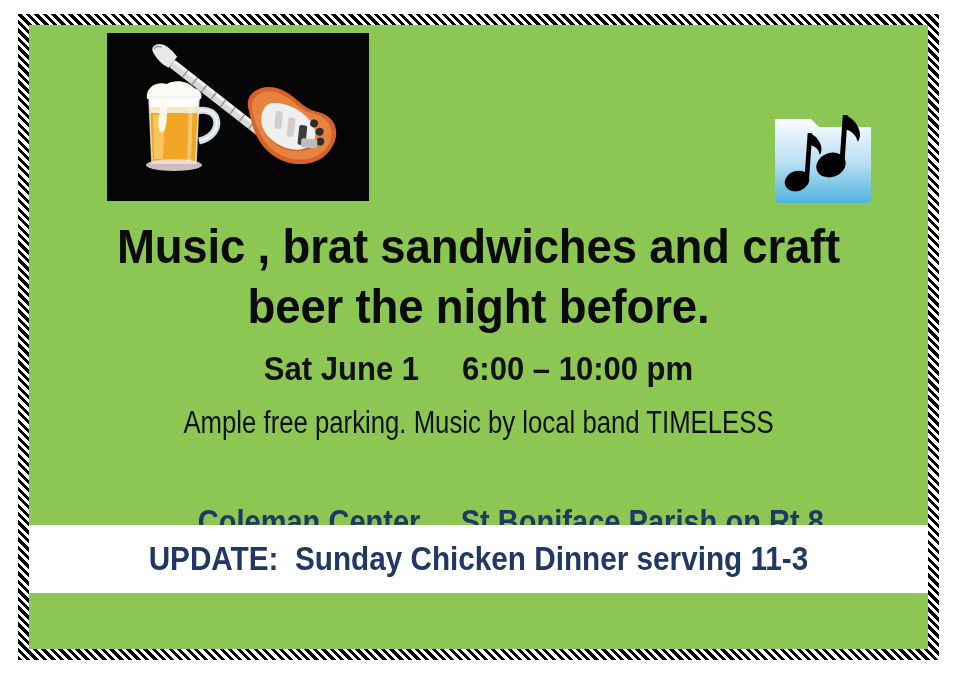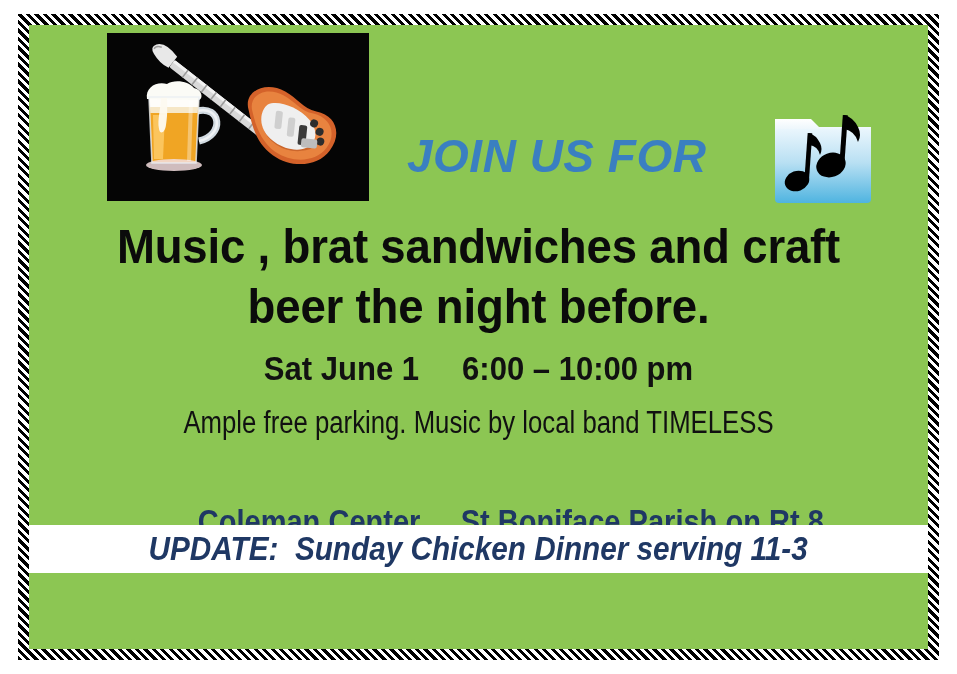--- a/index.html
+++ b/index.html
@@ -162,26 +162,25 @@
     transform: scaleX(0.88);
     transform-origin: center top;
   }
 
   
   .update-band {
     position: absolute;
     left: 0;
     top: 500px;
     width: 100%;
-    height: 48px;
+    height: 68px;
     background: #ffffff;
     display: flex;
     align-items: center;
     justify-content: center;
-    font-style: italic;
   }
   .update-text {
     font-family: "Liberation Sans", sans-serif;
     font-weight: bold;
     font-size: 33px;
     color: #1f3864;
     white-space: pre;
     transform: scaleX(0.9);
   }
 </style>
@@ -248,21 +247,20 @@
               <path d="M20 8 C20 20, 16 30, 18 40 C19 46, 24 44, 25 36 C27 24, 26 14, 26 8 Z" fill="#fdfaf0" opacity="0.95"></path>
 
               <ellipse cx="33" cy="76" rx="28" ry="6" fill="#f3ddde" opacity="0.85"></ellipse>
 
               <path d="M48 12 L52 12 L50 72 L46 72 Z" fill="#ffffff" opacity="0.35"></path>
               <path d="M8 8 L58 8 L55 74 L11 74 Z" fill="none" stroke="#e9eef2" stroke-width="1.6" opacity="0.8"></path>
             </g>
           </svg>
         </div>
 
-        <div class="join-text">JOIN US FOR</div>
 
         <div class="note-icon">
           <svg viewBox="0 0 108 108" xmlns="http://www.w3.org/2000/svg">
             <defs>
               <linearGradient id="folderGrad" x1="0" y1="0" x2="0" y2="1">
                 <stop offset="0%" stop-color="#eaf6fd"></stop>
                 <stop offset="45%" stop-color="#b9e0f3"></stop>
                 <stop offset="100%" stop-color="#4fb4e0"></stop>
               </linearGradient>
               <linearGradient id="tabGrad" x1="0" y1="0" x2="0" y2="1">

